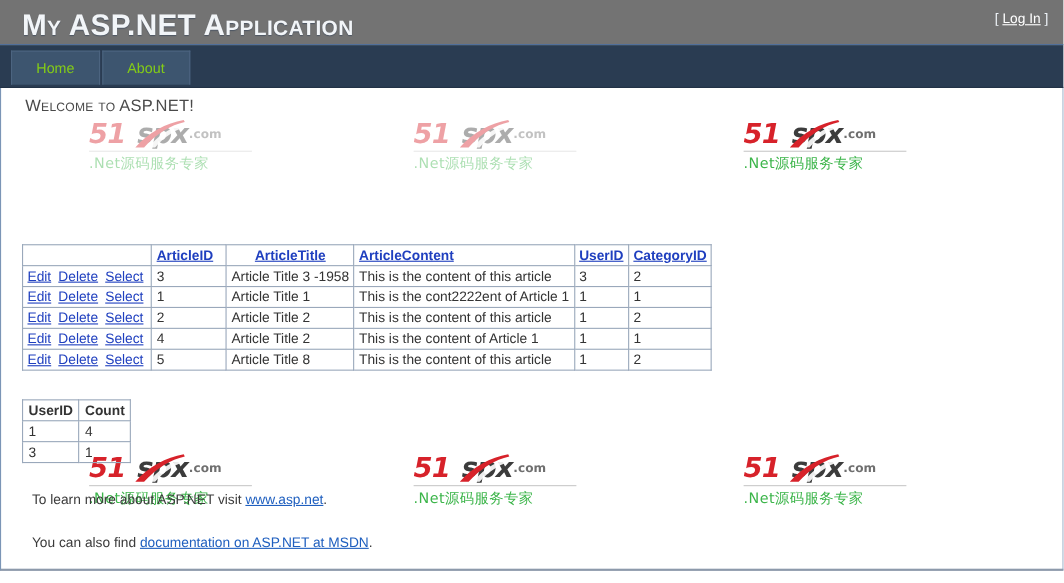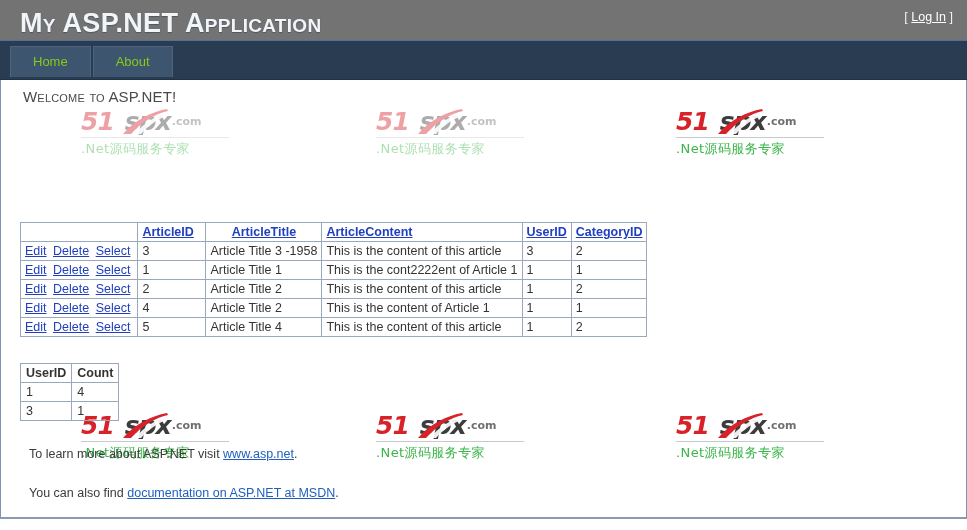--- a/index.html
+++ b/index.html
@@ -365,21 +365,21 @@
             <td class="c-cmd cmd-cell"><a href="#">Edit</a> <a href="#">Delete</a> <a href="#">Select</a> </td>
             <td>4</td>
             <td>Article Title 2</td>
             <td>This is the content of Article 1</td>
             <td>1</td>
             <td>1</td>
           </tr>
           <tr>
             <td class="c-cmd cmd-cell"><a href="#">Edit</a> <a href="#">Delete</a> <a href="#">Select</a> </td>
             <td>5</td>
-            <td>Article Title 4</td>
+            <td>Article Title 8</td>
             <td>This is the content of this article</td>
             <td>1</td>
             <td>2</td>
           </tr>
         </tbody>
     </table>
 
     <table class="grid" id="counts-grid">
       <thead>
         <tr>

